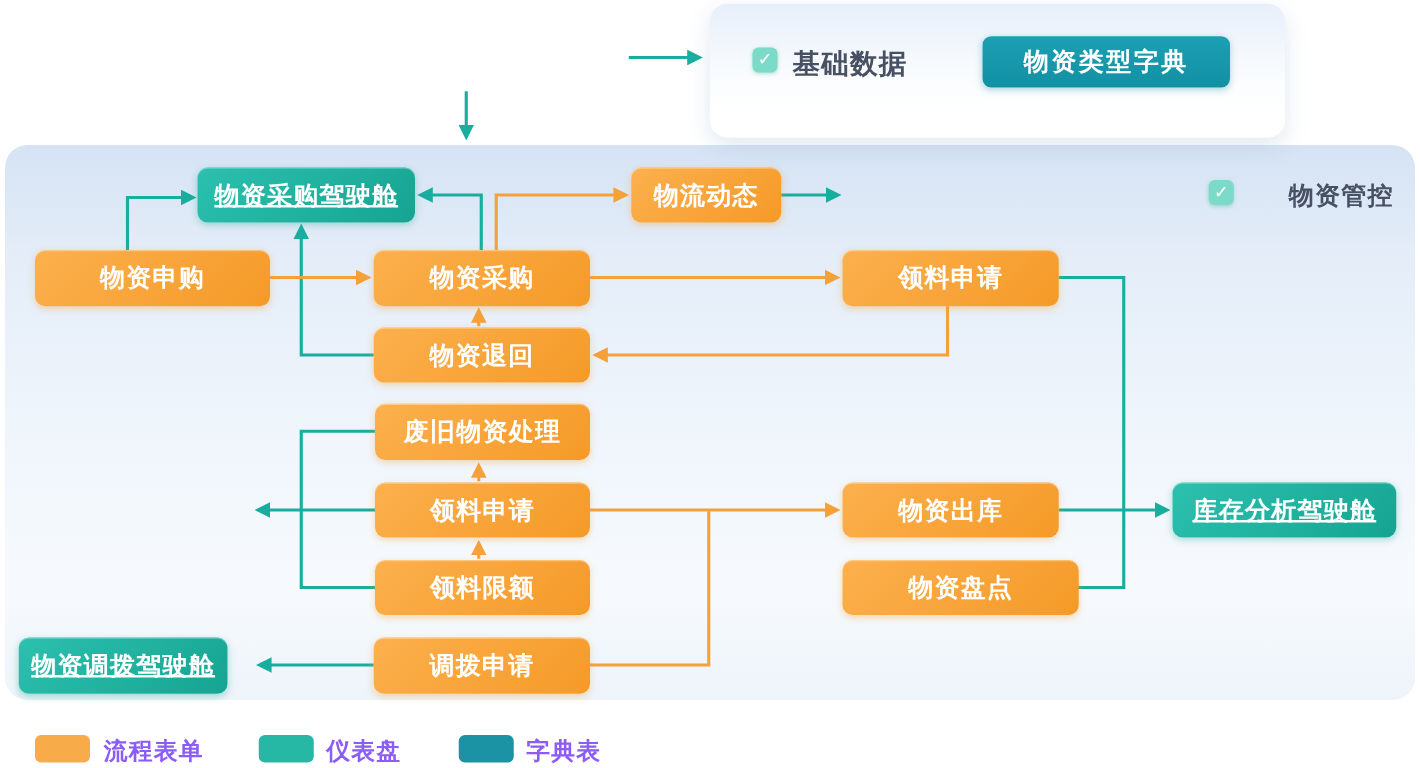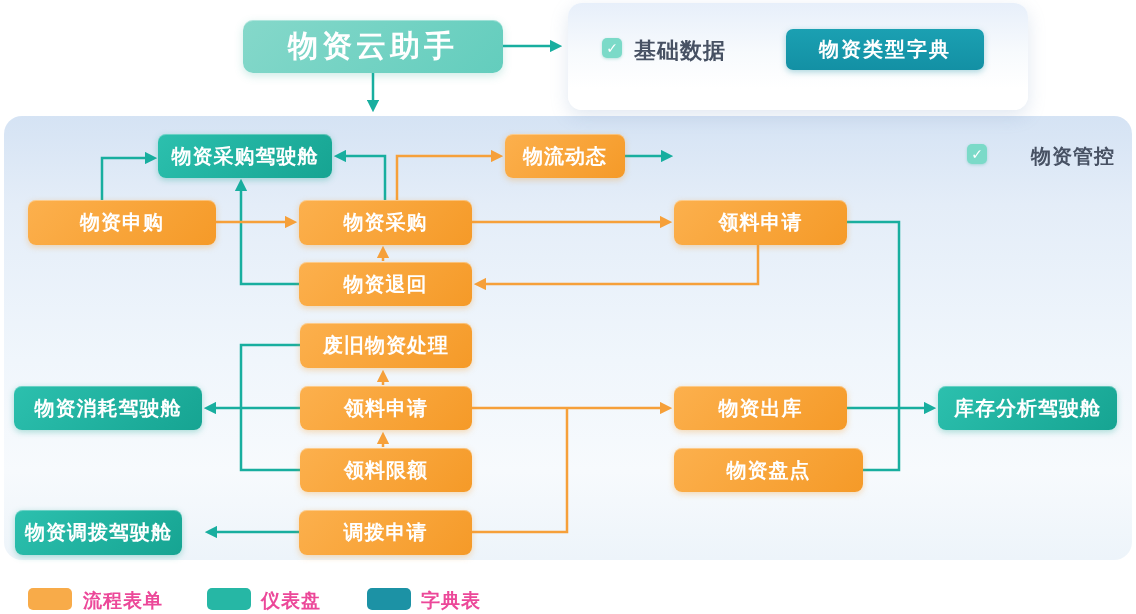--- a/index.html
+++ b/index.html
@@ -52,24 +52,25 @@
     display:flex;align-items:center;justify-content:center;
     color:#ffffff;font-size:20px;font-weight:bold;letter-spacing:1px;white-space:nowrap;
   }
   .node.orange{
     background:linear-gradient(135deg,#fcb04d 0%,#f59a28 100%);
     box-shadow:0 2px 6px rgba(244,155,40,.35), inset 0 1px 0 rgba(255,255,255,.35);
   }
   .node.teal{
     background:linear-gradient(135deg,#2cc0ae 0%,#16a492 100%);
     box-shadow:0 2px 6px rgba(25,165,145,.35), inset 0 1px 0 rgba(255,255,255,.3);
+    text-decoration:underline;
   }
   
   .legend-swatch{position:absolute;width:44px;height:22px;border-radius:5px;z-index:3;}
-  .legend-label{position:absolute;color:#ec4899;font-size:19px;font-weight:bold;letter-spacing:1px;z-index:3;white-space:nowrap;}
+  .legend-label{position:absolute;color:#8b5cf6;font-size:19px;font-weight:bold;letter-spacing:1px;z-index:3;white-space:nowrap;}
   .sw-orange{background:#f8ab49;}
   .sw-teal{background:#26b7a5;}
   .sw-dict{background:#1c92a5;}
 </style>
 </head>
 <body>
 
 <div id="stage">
 
   <div class="panel"></div>
@@ -102,21 +103,20 @@
     <path class="wire-o" d="M397,200 V156 H492" marker-end="url(#arr-o)"></path>
     <path class="wire-o" d="M472,222 H661" marker-end="url(#arr-o)"></path>
     <path class="wire-o" d="M758,245 V284 H485" marker-end="url(#arr-o)"></path>
     <path class="wire-o" d="M383,261 V257" marker-end="url(#arr-o)"></path>
     <path class="wire-o" d="M383,385 V381" marker-end="url(#arr-o)"></path>
     <path class="wire-o" d="M383,447 V443" marker-end="url(#arr-o)"></path>
     <path class="wire-o" d="M472,408 H661" marker-end="url(#arr-o)"></path>
     <path class="wire-o" d="M472,532 H567 V409"></path>
   </svg>
 
-  <div class="title-box">物资云助手</div>
 
   <div class="card">
     <div class="checkbox" style="left:34px;top:35px;">
       <span>✓</span>
     </div>
     <div class="chk-label" style="left:66px;top:33px;font-size:22px;">基础数据</div>
     <button class="dict-btn">物资类型字典</button>
   </div>
 
   <div class="checkbox" style="left:967px;top:144px;z-index:3;">
@@ -130,21 +130,20 @@
   <div class="node orange" style="left:674px;top:200px;width:173px;height:45px;">领料申请</div>
   <div class="node orange" style="left:299px;top:262px;width:173px;height:44px;">物资退回</div>
   <div class="node orange" style="left:300px;top:323px;width:172px;height:45px;">废旧物资处理</div>
   <div class="node orange" style="left:300px;top:386px;width:172px;height:44px;text-align:right;">领料申请</div>
   <div class="node orange" style="left:300px;top:448px;width:172px;height:44px;">领料限额</div>
   <div class="node orange" style="left:299px;top:510px;width:173px;height:45px;">调拨申请</div>
   <div class="node orange" style="left:674px;top:386px;width:173px;height:44px;">物资出库</div>
   <div class="node orange" style="left:674px;top:448px;width:189px;height:44px;">物资盘点</div>
 
   <div class="node teal" style="left:158px;top:134px;width:174px;height:44px;">物资采购驾驶舱</div>
-  <div class="node teal" style="left:14px;top:386px;width:188px;height:44px;">物资消耗驾驶舱</div>
   <div class="node teal" style="left:15px;top:510px;width:167px;height:45px;">物资调拨驾驶舱</div>
   <div class="node teal" style="left:938px;top:386px;width:179px;height:44px;">库存分析驾驶舱</div>
 
   <div class="legend-swatch sw-orange" style="left:28px;top:588px;"></div>
   <div class="legend-label" style="left:83px;top:588px;">流程表单</div>
   <div class="legend-swatch sw-teal" style="left:207px;top:588px;"></div>
   <div class="legend-label" style="left:261px;top:588px;">仪表盘</div>
   <div class="legend-swatch sw-dict" style="left:367px;top:588px;"></div>
   <div class="legend-label" style="left:421px;top:588px;">字典表</div>
 

